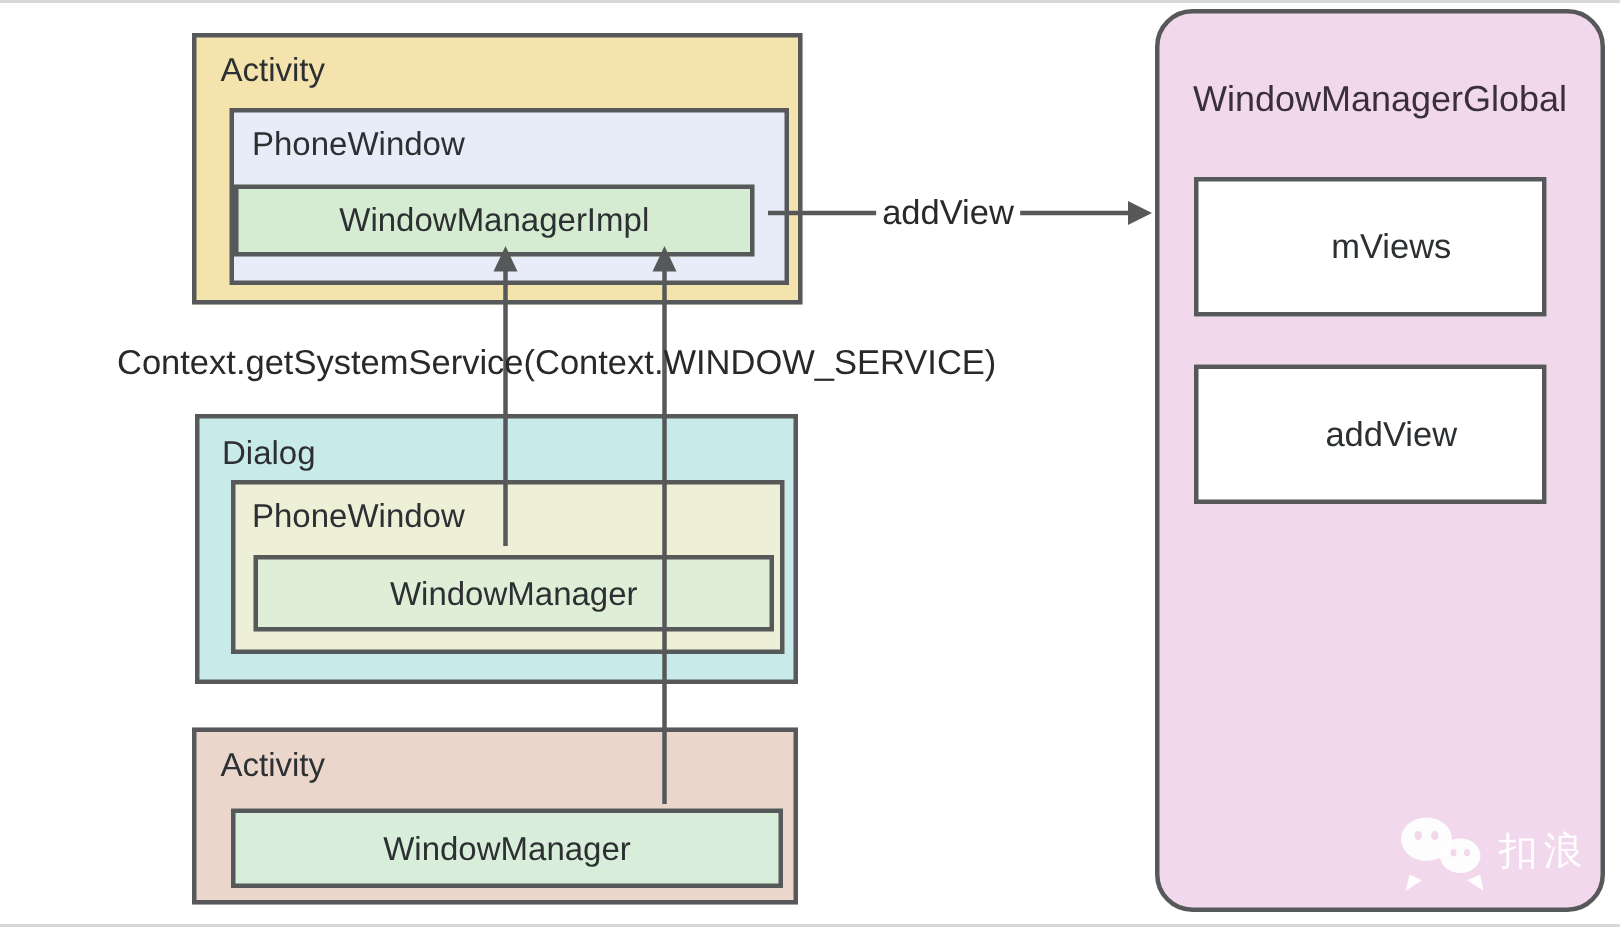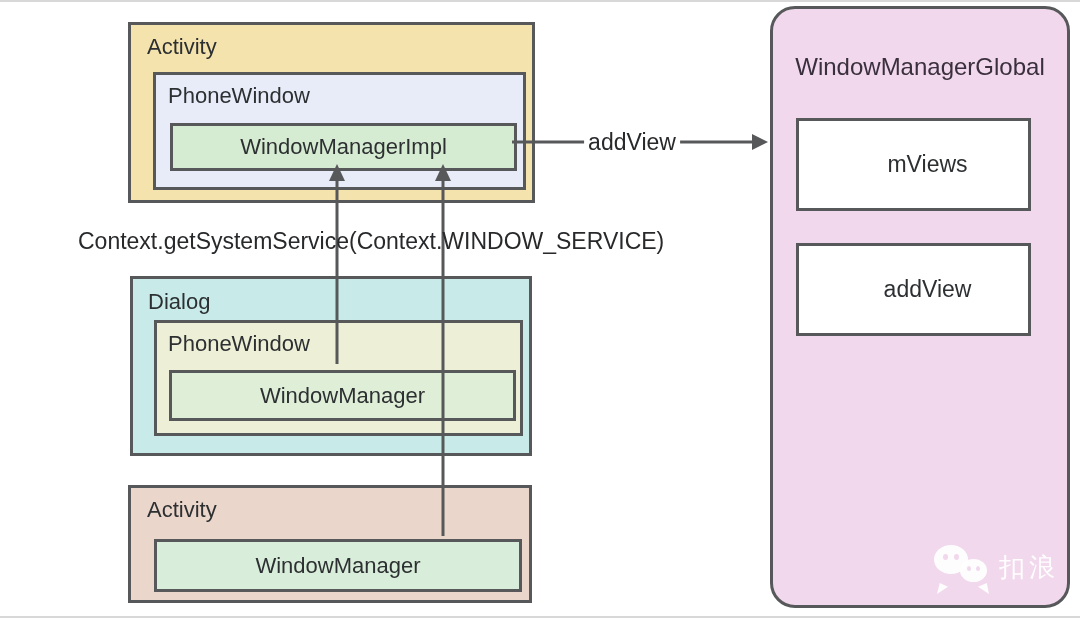--- a/index.html
+++ b/index.html
@@ -29,21 +29,21 @@
   .leaf{
     display:flex;align-items:center;justify-content:center;
     font-size:22px;color:#2d3032;
   }
 
   
   .activity{left:128px;top:22px;width:407px;height:181px;background:#f4e3ac;}
   .activity>.box-title{left:16px;top:9px;}
   .pw-a{left:22px;top:47px;width:373px;height:118px;background:#e7ecf8;}
   .pw-a>.box-title{left:12px;top:8px;}
-  .wmi{left:14px;top:48px;width:347px;height:48px;background:#d6ecd2;}
+  .wmi{left:0;top:48px;width:347px;height:48px;background:#d6ecd2;}
 
   
   .dialog{left:130px;top:276px;width:402px;height:180px;background:#c8ebe9;}
   .dialog>.box-title{left:15px;top:10px;}
   .pw-d{left:21px;top:41px;width:369px;height:116px;background:#edefd6;}
   .pw-d>.box-title{left:11px;top:8px;}
   .wm-d{left:12px;top:47px;width:347px;height:51px;background:#dfeed7;}
 
   
   .pop{left:128px;top:485px;width:404px;height:118px;background:#ebd6cc;}

